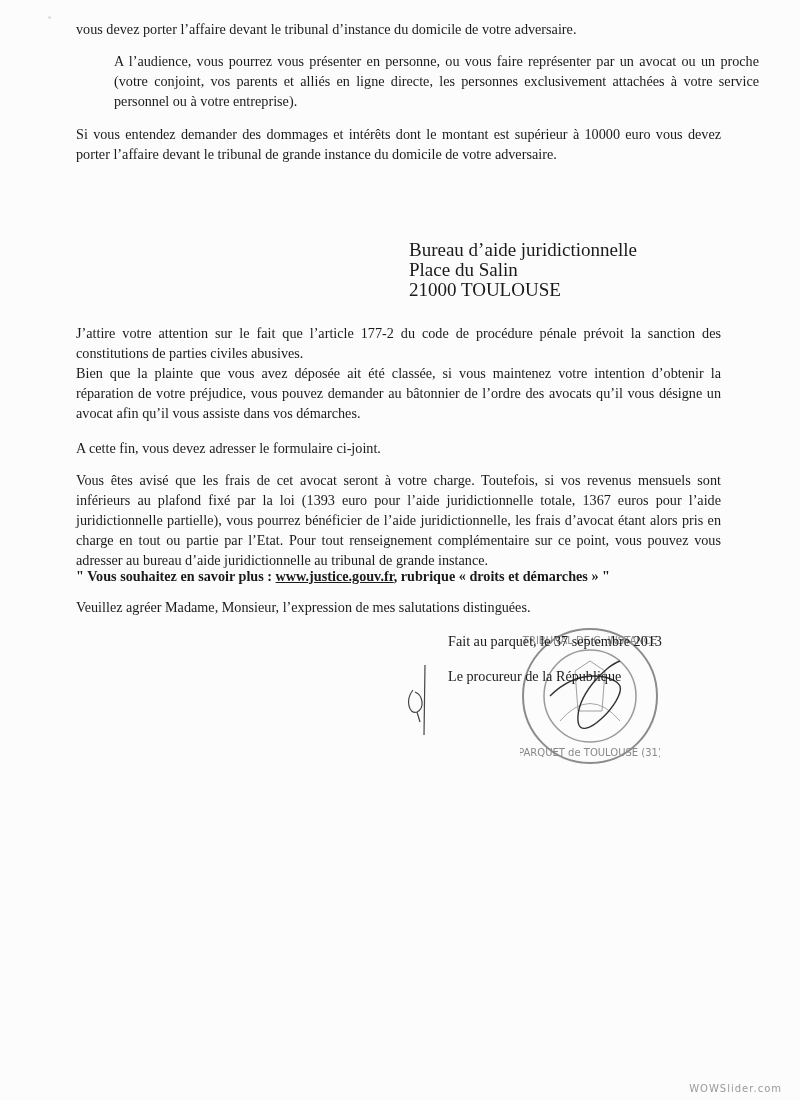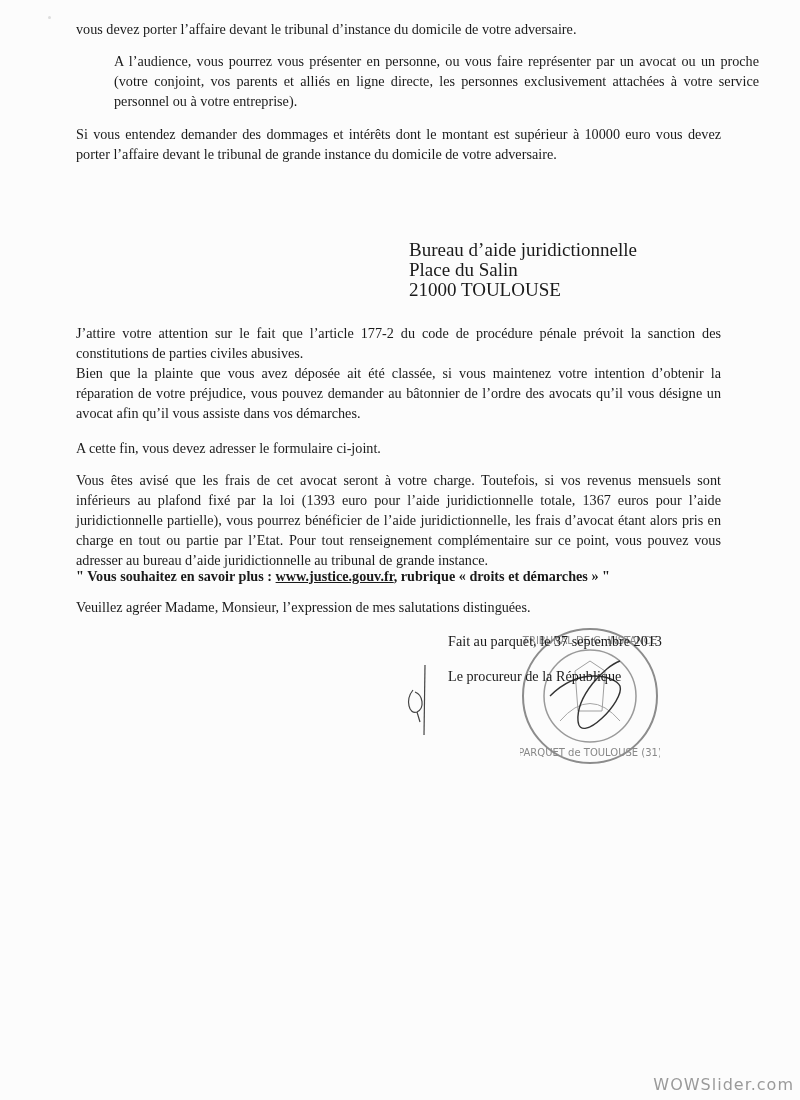--- a/index.html
+++ b/index.html
@@ -8,21 +8,21 @@
   .page { position:absolute; left:0; top:0; width:800px; height:1100px; background:#fcfcfc; }
   .para { position:absolute; left:76px; width:645px; font-size:14.2px; line-height:20px; text-align:justify; margin:0; }
   .para.last-left { text-align:left; }
   .address { position:absolute; left:409px; top:240px; font-size:19px; line-height:20px; }
   .address div { white-space:nowrap; }
   .bold { font-weight:bold; }
   .link { text-decoration:underline; }
   .sig-block { position:absolute; left:448px; font-size:14.2px; white-space:nowrap; }
   .stamp { position:absolute; left:520px; top:626px; width:140px; height:140px; }
   .initials { position:absolute; left:405px; top:660px; width:40px; height:80px; }
-  .wm { position:absolute; right:6px; bottom:6px; font-family:"DejaVu Sans", sans-serif; font-size:16px; color:#9a9a9a; letter-spacing:1px;margin-top:36px; }
+  .wm { position:absolute; right:18px; bottom:6px; font-family:"DejaVu Sans", sans-serif; font-size:10px; color:#9a9a9a; letter-spacing:1px;margin-top:36px; }
   .dot { position:absolute; left:48px; top:16px; width:3px; height:3px; background:#ddd; border-radius:50%; }
 </style>
 </head>
 <body>
 
 <div class="page">
   <span class="dot"></span>
 
   <p class="para" style="top:19px;">vous devez porter l’affaire devant le tribunal d’instance du domicile de votre adversaire.</p>
   <p class="para" style="top:51px;margin-left:38px;">A l’audience, vous pourrez vous présenter en personne, ou vous faire représenter par un avocat ou un proche (votre conjoint, vos parents et alliés en ligne directe, les personnes exclusivement attachées à votre service personnel ou à votre entreprise).</p>

